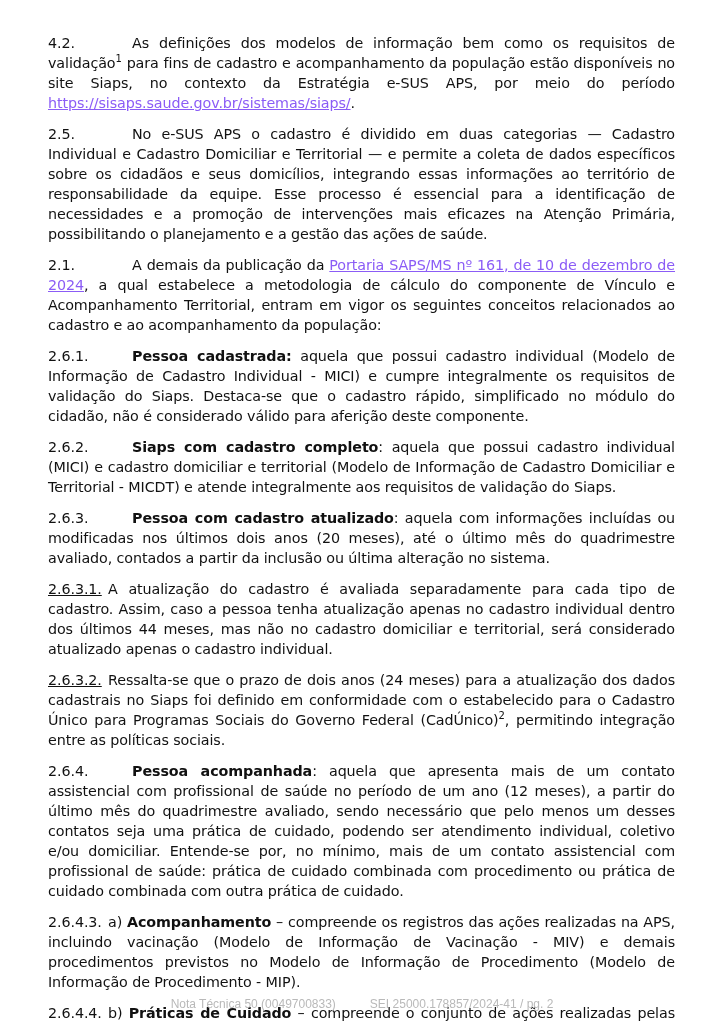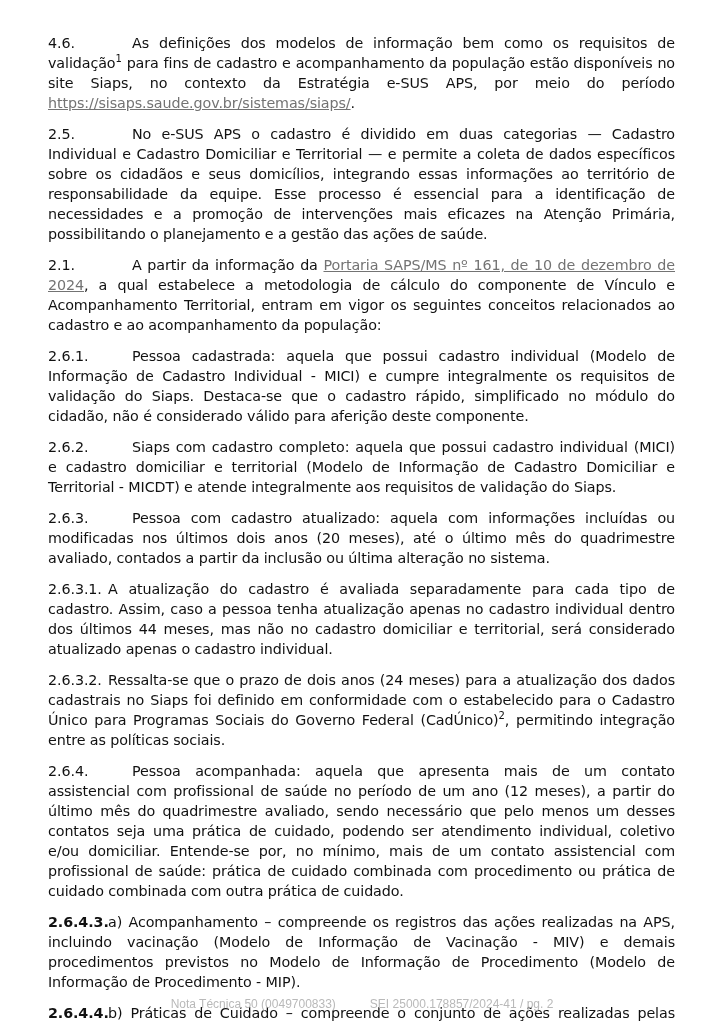--- a/index.html
+++ b/index.html
@@ -27,36 +27,36 @@
     text-align: justify;
     margin: 0 0 11px 0;
     letter-spacing: -0.1px;
   }
   .num {
     display: inline-block;
     width: 84px;
   }
   .num.long {
     width: 60px;
+    text-decoration: underline;
   }
   .num.long2 {
     width: 60px;
-    font-weight: bold;
   }
   sup {
     font-size: 10px;
     line-height: 0;
     vertical-align: 6px;
   }
   a.link {
-    color: #737373;
+    color: #8b5cf6;
     text-decoration: underline;
   }
   b {
-    font-weight: normal;
+    font-weight: bold;
   }
   .footer {
     position: absolute;
     top: 997px;
     left: 0;
     width: 724px;
     text-align: center;
     font-family: "Liberation Sans", sans-serif;
     font-size: 12px;
     color: #b9b9b9;
@@ -65,29 +65,29 @@
     display: inline-block;
     width: 34px;
   }
 </style>
 </head>
 <body>
 
 <div class="page">
 
   <p class="para">
-    <span class="num">4.6.</span><span>As definições dos modelos de informação bem como os requisitos de validação</span><sup>1</sup><span> para fins de cadastro e acompanhamento da população estão disponíveis no site Siaps, no contexto da Estratégia e-SUS APS, por meio do período </span><a class="link" href="#">https://sisaps.saude.gov.br/sistemas/siaps/</a><span>.</span>
+    <span class="num">4.2.</span><span>As definições dos modelos de informação bem como os requisitos de validação</span><sup>1</sup><span> para fins de cadastro e acompanhamento da população estão disponíveis no site Siaps, no contexto da Estratégia e-SUS APS, por meio do período </span><a class="link" href="#">https://sisaps.saude.gov.br/sistemas/siaps/</a><span>.</span>
   </p>
 
   <p class="para">
     <span class="num">2.5.</span><span>No e-SUS APS o cadastro é dividido em duas categorias — Cadastro Individual e Cadastro Domiciliar e Territorial — e permite a coleta de dados específicos sobre os cidadãos e seus domicílios, integrando essas informações ao território de responsabilidade da equipe. Esse processo é essencial para a identificação de necessidades e a promoção de intervenções mais eficazes na Atenção Primária, possibilitando o planejamento e a gestão das ações de saúde.</span>
   </p>
 
   <p class="para">
-    <span class="num">2.1.</span><span>A partir da informação da </span><a class="link" href="#">Portaria SAPS/MS nº 161, de 10 de dezembro de 2024</a><span>, a qual estabelece a metodologia de cálculo do componente de Vínculo e Acompanhamento Territorial, entram em vigor os seguintes conceitos relacionados ao cadastro e ao acompanhamento da população:</span>
+    <span class="num">2.1.</span><span>A demais da publicação da </span><a class="link" href="#">Portaria SAPS/MS nº 161, de 10 de dezembro de 2024</a><span>, a qual estabelece a metodologia de cálculo do componente de Vínculo e Acompanhamento Territorial, entram em vigor os seguintes conceitos relacionados ao cadastro e ao acompanhamento da população:</span>
   </p>
 
   <p class="para">
     <span class="num">2.6.1.</span><b>Pessoa cadastrada:</b><span> aquela que possui cadastro individual (Modelo de Informação de Cadastro Individual - MICI) e cumpre integralmente os requisitos de validação do Siaps. Destaca-se que o cadastro rápido, simplificado no módulo do cidadão, não é considerado válido para aferição deste componente.</span>
   </p>
 
   <p class="para">
     <span class="num">2.6.2.</span><b>Siaps com cadastro completo</b><span>: aquela que possui cadastro individual (MICI) e cadastro domiciliar e territorial (Modelo de Informação de Cadastro Domiciliar e Territorial - MICDT) e atende integralmente aos requisitos de validação do Siaps.</span>
   </p>
 

